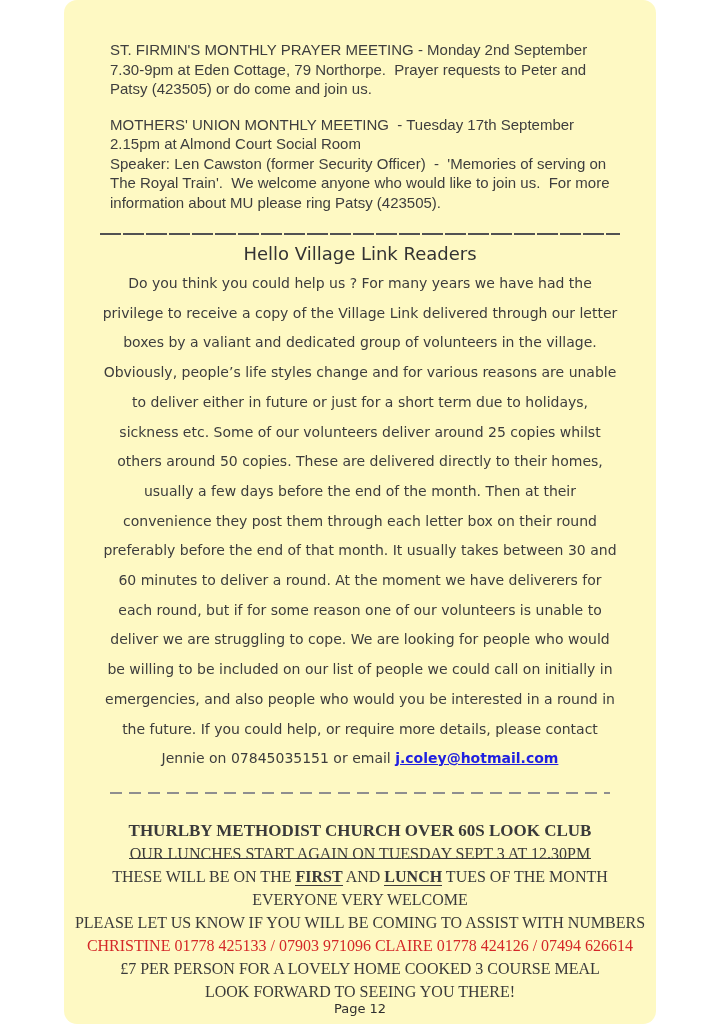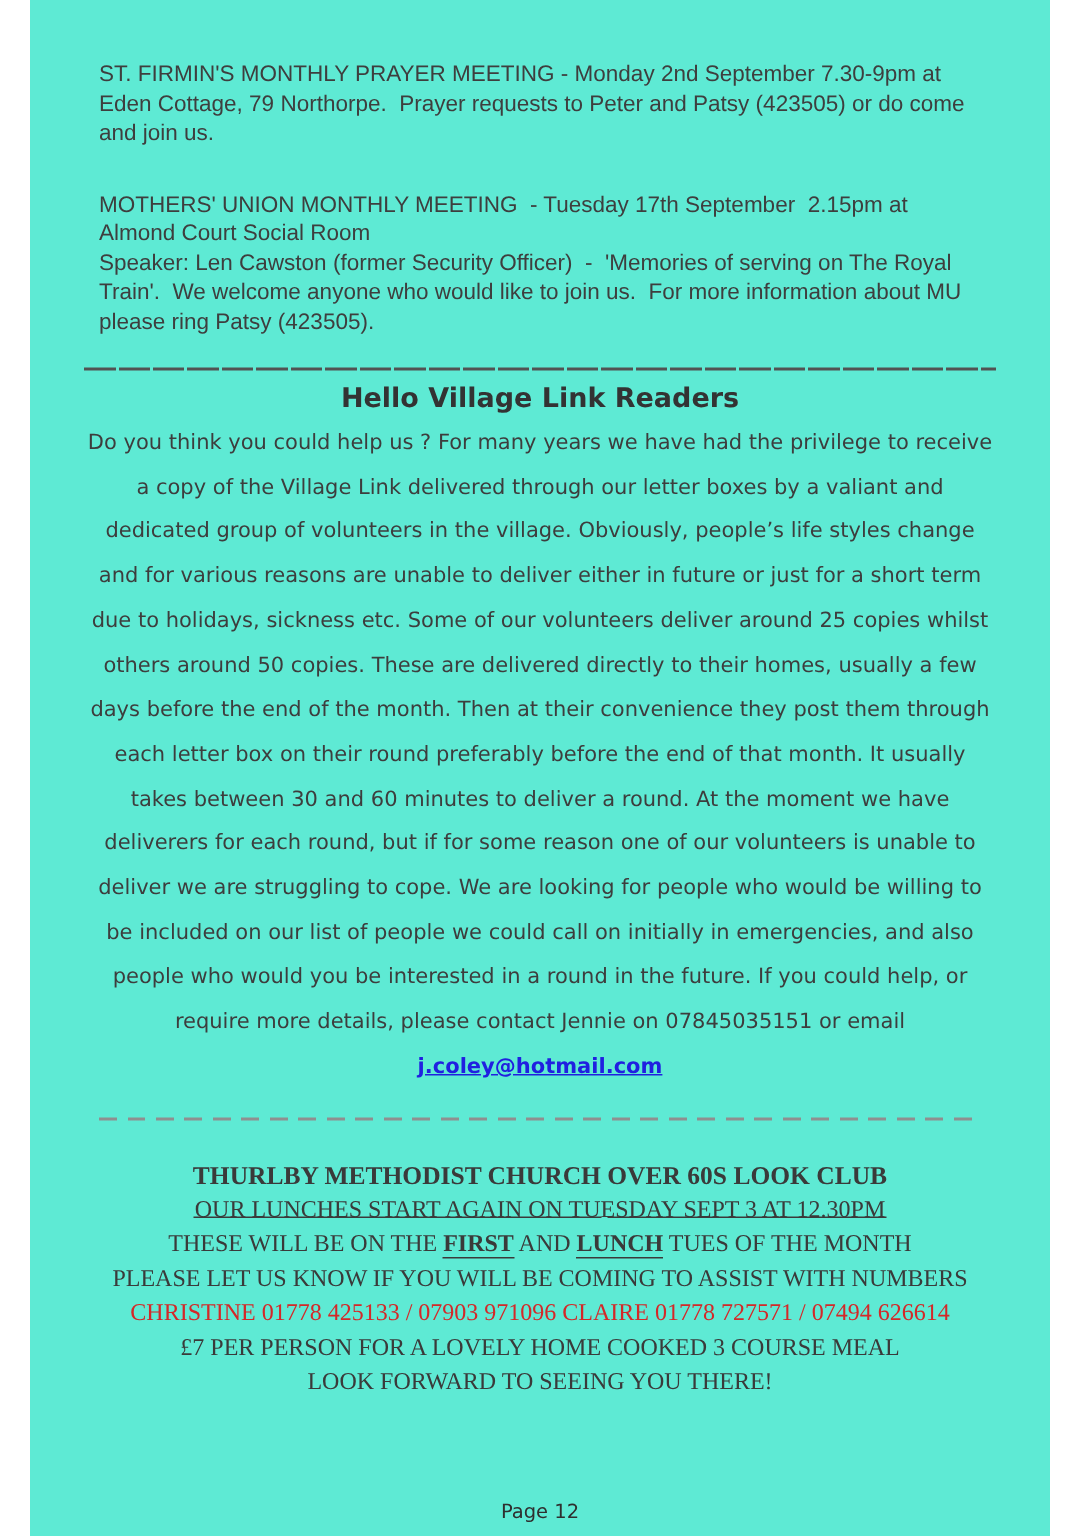--- a/index.html
+++ b/index.html
@@ -1,53 +1,54 @@
 <!DOCTYPE html>
 <html><head>
 <meta charset="utf-8">
 <style>
   html, body { margin:0; padding:0; background:#ffffff; }
   .page {
     position:relative;
-    width:680px; height:1024px;
+    width:592px; height:1024px;
     margin:0 auto;
-    background:#5eead4;
+    background:#fef9c3;
     overflow:hidden;
+    border-radius:13px;
   }
 
   
   .notices {
     padding:40px 44px 0 46px;
     font-family:"Liberation Sans", sans-serif;
     font-size:15px;
     line-height:19.5px;
     color:#3e3e3e;
     text-align:left;
   }
   .notice { margin:0; white-space:pre-wrap; }
-  .notice + .notice { margin-top:28px; }
+  .notice + .notice { margin-top:16px; }
 
   
   .divider-solid {
     height:2px;
     margin:21px 36px 0 36px;
     background:repeating-linear-gradient(to right, #525252 0 21px, rgba(0,0,0,0) 21px 23px);
   }
 
   
   .village-link {
     font-family:"DejaVu Sans", sans-serif;
     text-align:center;
     color:#3d3d3d;
   }
   .vl-heading {
     margin:5px 0 0 0;
     font-size:18px;
     line-height:27px;
-    font-weight:bold;
+    font-weight:normal;
     color:#333333;
   }
   .vl-body {
     margin:2px 38px 0 38px;
     font-size:14px;
     line-height:29.7px;
   }
   .email-link {
     font-weight:bold;
     cursor:pointer;
@@ -99,22 +100,23 @@
     <h2 class="vl-heading">Hello Village Link Readers</h2>
     <p class="vl-body"><span>Do you think you could help us ? For many years we have had the privilege to receive a copy of the Village Link delivered through our letter boxes by a valiant and dedicated group of volunteers in the village. Obviously, people’s life styles change and for various reasons are unable to deliver either in future or just for a short term due to holidays, sickness etc. Some of our volunteers deliver around 25 copies whilst others around 50 copies. These are delivered directly to their homes, usually a few days before the end of the month. Then at their convenience they post them through each letter box on their round preferably before the end of that month. It usually takes between 30 and 60 minutes to deliver a round. At the moment we have deliverers for each round, but if for some reason one of our volunteers is unable to deliver we are struggling to cope. We are looking for people who would be willing to be included on our list of people we could call on initially in emergencies, and also people who would you be interested in a round in the future. If you could help, or require more details, please contact Jennie on 07845035151 or email </span><a class="email-link" href="#" style="color: rgb(32, 32, 224);">j.coley@hotmail.com</a></p>
   </section>
 
   <div class="divider-dashed"></div>
 
   <section class="lunch-club">
     <p class="lc-line lc-title"><span class="u">THURLBY METHODIST CHURCH</span> <span class="u">OVER 60S LOOK CLUB</span></p>
     <p class="lc-line">OUR LUNCHES START AGAIN ON TUESDAY SEPT 3 AT 12.30PM</p>
     <p class="lc-line"><span>THESE WILL BE ON THE </span><span class="bu">FIRST</span><span> AND </span><span class="bu">LUNCH</span><span> TUES OF THE MONTH</span></p>
+    <p class="lc-line">EVERYONE VERY WELCOME</p>
     <p class="lc-line">PLEASE LET US KNOW IF YOU WILL BE COMING TO ASSIST WITH NUMBERS</p>
-    <p class="lc-line lc-red" style="color: rgb(212, 40, 40);">CHRISTINE 01778 425133 / 07903 971096 CLAIRE 01778 727571 / 07494 626614</p>
+    <p class="lc-line lc-red" style="color: rgb(212, 40, 40);">CHRISTINE 01778 425133 / 07903 971096 CLAIRE 01778 424126 / 07494 626614</p>
     <p class="lc-line">£7 PER PERSON FOR A LOVELY HOME COOKED 3 COURSE MEAL</p>
     <p class="lc-line">LOOK FORWARD TO SEEING YOU THERE!</p>
   </section>
 
   <footer class="footer">
     <span>Page 12</span>
   </footer>
 
 </div>
 

